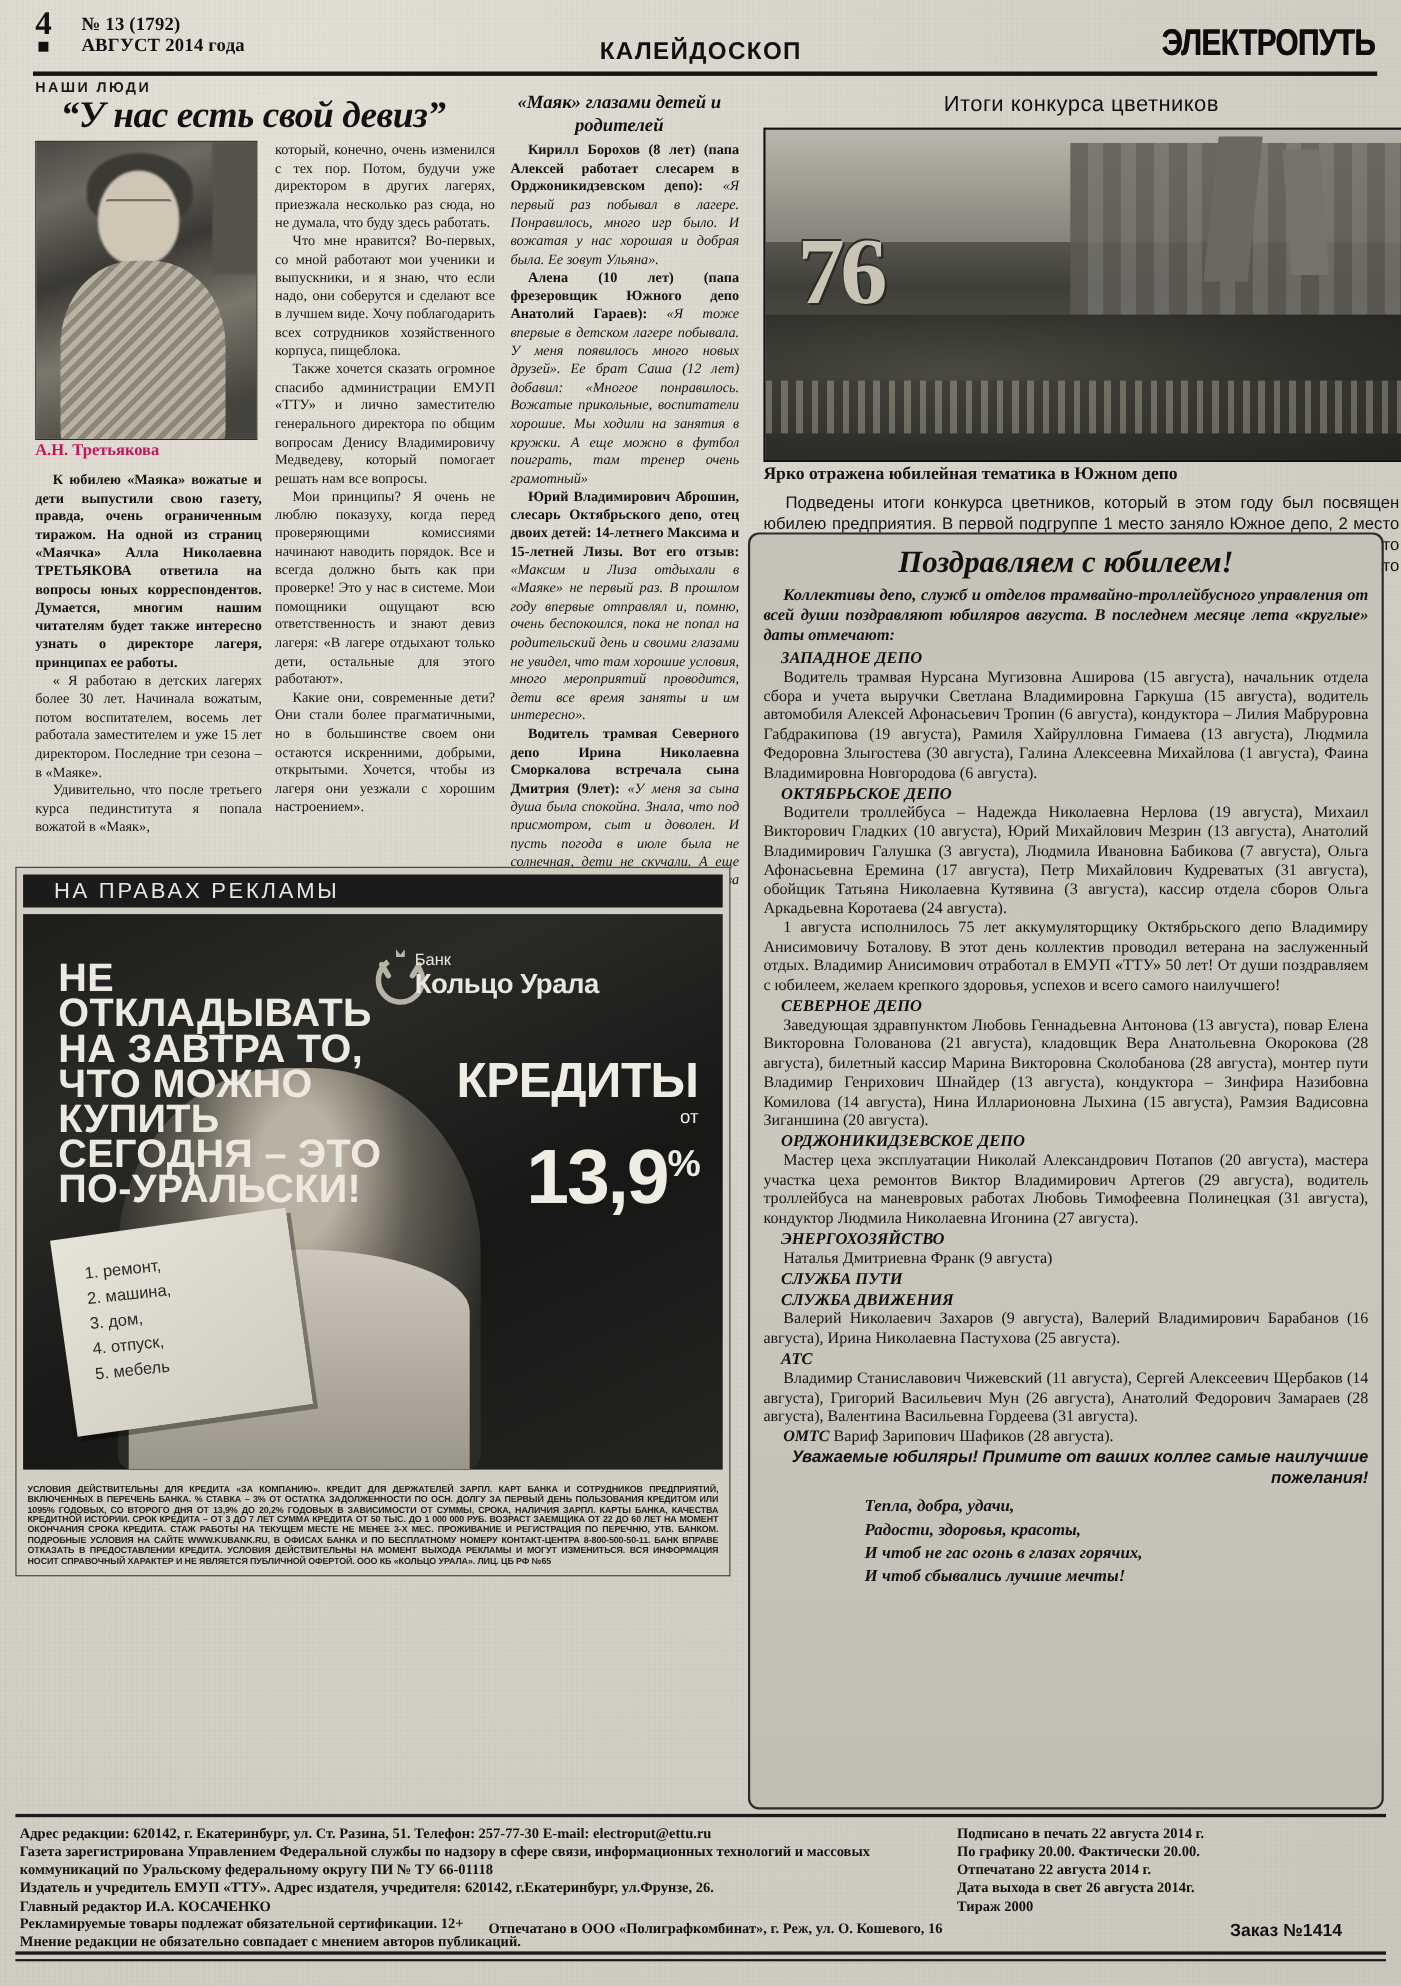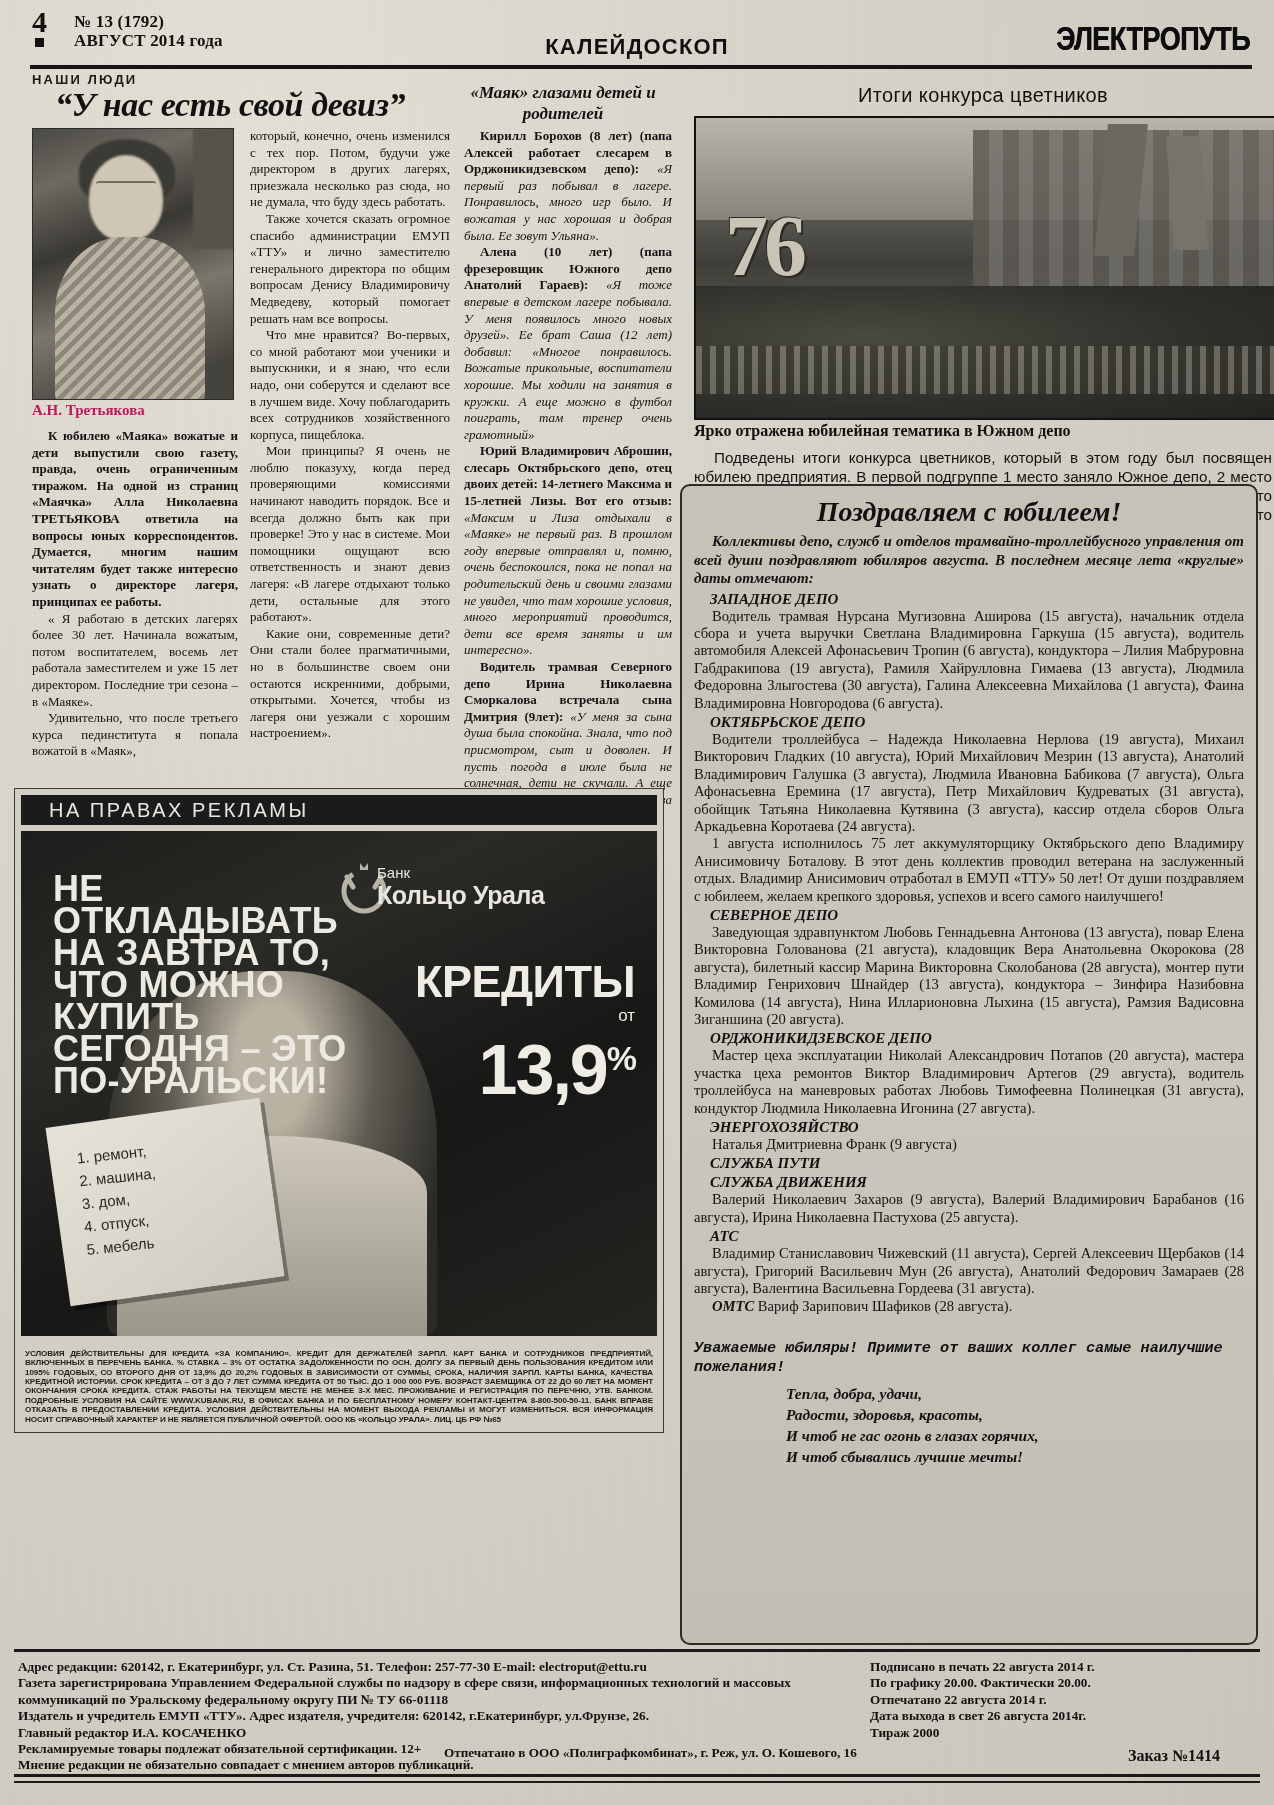--- a/index.html
+++ b/index.html
@@ -182,22 +182,22 @@
   }
   .jub-dep{
     font-family:"Liberation Serif",serif;font-weight:bold;font-style:italic;
     font-size:15px;color:#111;margin:2px 0 0 16px;
   }
   .jub-body{
     font-family:"Liberation Serif",serif;font-size:14.6px;line-height:17.4px;
     color:#131313;text-align:justify;text-indent:18px;margin:0;
   }
   .jub-wish{
-    font-family:Liberation Mono, monospace;font-weight:bold;font-style:italic;
-    font-size:15.2px;line-height:19px;color:#111;text-align:left;margin-top:24px;
+    font-family:Liberation Sans, sans-serif;font-weight:bold;font-style:italic;
+    font-size:15.2px;line-height:19px;color:#111;text-align:right;margin-top:0;
   }
   .jub-poem{
     font-family:"Liberation Serif",serif;font-weight:bold;font-style:italic;
     font-size:15.4px;line-height:21px;color:#111;margin-top:6px;padding-left:92px;
   }
 
   
   .ad{
     position:absolute;left:14px;top:788px;width:650px;height:645px;
     border:1px solid #3a3a36;box-sizing:border-box;background:#d2cec4;
@@ -275,21 +275,21 @@
   .foot-left{
     position:absolute;left:4px;top:4px;width:800px;
     font-family:"Liberation Serif",serif;font-weight:bold;font-size:13.2px;line-height:16.4px;color:#111;
   }
   .foot-right{
     position:absolute;right:90px;top:4px;width:300px;
     font-family:"Liberation Serif",serif;font-weight:bold;font-size:13.2px;line-height:16.4px;color:#111;
   }
   .foot-order{
     position:absolute;right:40px;top:92px;
-    font-family:Liberation Serif, serif;font-weight:bold;font-size:16px;color:#111;
+    font-family:Liberation Sans, sans-serif;font-weight:bold;font-size:16px;color:#111;
   }
   .foot-print{
     position:absolute;left:430px;top:90px;
     font-family:"Liberation Serif",serif;font-weight:bold;font-size:13.2px;color:#111;
   }
 </style>
 </head>
 <body>
 
 <div class="paper"></div>
@@ -327,22 +327,22 @@
     <div class="photo-caption">А.Н. Третьякова</div>
 
     <div class="col" id="col1">
       <p class="b">К юбилею «Маяка» вожатые и дети выпустили свою газету, правда, очень ограниченным тиражом. На одной из страниц «Маячка»  Алла Николаевна ТРЕТЬЯКОВА ответила на вопросы юных корреспондентов. Думается, многим нашим читателям будет также интересно узнать о директоре лагеря, принципах ее работы.</p>
       <p>« Я работаю в детских лагерях более 30 лет. Начинала вожатым, потом воспитателем, восемь лет работала заместителем и уже 15 лет директором. Последние три сезона – в «Маяке».</p>
       <p>Удивительно, что после третьего курса пединститута я попала вожатой в «Маяк»,</p>
     </div>
 
     <div class="col" id="col2">
       <p class="no-ind">который,  конечно,  очень изменился с тех пор. Потом, будучи уже директором в других лагерях, приезжала несколько раз сюда, но не думала, что буду здесь работать.</p>
+      <p>Что мне нравится? Во-первых, со мной работают мои ученики и выпускники, и я знаю, что если надо, они соберутся и сделают все в лучшем виде. Хочу поблагодарить всех сотрудников хозяйственного корпуса, пищеблока.</p>
       <p>Также хочется сказать огромное спасибо администрации ЕМУП «ТТУ» и лично заместителю генерального директора по общим вопросам Денису Владимировичу Медведеву, который помогает решать нам все вопросы.</p>
-      <p>Что мне нравится? Во-первых, со мной работают мои ученики и выпускники, и я знаю, что если надо, они соберутся и сделают все в лучшем виде. Хочу поблагодарить всех сотрудников хозяйственного корпуса, пищеблока.</p>
       <p>Мои принципы? Я очень не люблю показуху, когда перед проверяющими комиссиями начинают наводить порядок. Все и всегда должно быть как при проверке! Это у нас в системе. Мои помощники ощущают всю ответственность и знают девиз лагеря: «В лагере отдыхают только дети, остальные для этого работают».</p>
       <p>Какие они, современные дети? Они стали более прагматичными, но в большинстве своем они остаются искренними, добрыми, открытыми. Хочется, чтобы из лагеря они уезжали с хорошим настроением».</p>
     </div>
 
     <div class="col" id="col3">
       <p><span class="b">Кирилл Борохов (8 лет) (папа Алексей работает слесарем в Орджоникидзевском депо):</span><span class="i"> «Я первый раз побывал в лагере. Понравилось, много игр было. И вожатая у нас хорошая и добрая была. Ее зовут Ульяна».</span></p>
       <p><span class="b">Алена (10 лет) (папа фрезеровщик Южного депо Анатолий Гараев):</span><span class="i"> «Я тоже впервые в детском лагере побывала. У меня появилось много новых друзей». Ее брат Саша (12 лет) добавил: «Многое понравилось. Вожатые прикольные, воспитатели хорошие. Мы ходили на занятия в кружки. А еще можно в футбол поиграть, там тренер очень грамотный»</span></p>
       <p><span class="b">Юрий Владимирович Аброшин, слесарь Октябрьского депо, отец двоих детей: 14-летнего Максима и 15-летней Лизы. Вот его отзыв:</span><span class="i"> «Максим и Лиза отдыхали в «Маяке» не первый раз. В прошлом году впервые отправлял и, помню, очень беспокоился, пока не попал на родительский день и своими глазами не увидел, что там хорошие условия, много мероприятий проводится, дети все время заняты и им интересно».</span></p>
       <p><span class="b">Водитель трамвая Северного депо Ирина Николаевна Сморкалова встречала сына Дмитрия (9лет):</span><span class="i"> «У меня за сына душа была спокойна. Знала, что под присмотром, сыт и доволен. И пусть погода в июле была не солнечная, дети не скучали. А еще Дима привез две грамоты за спортивные успехи».</span></p>
     </div>

